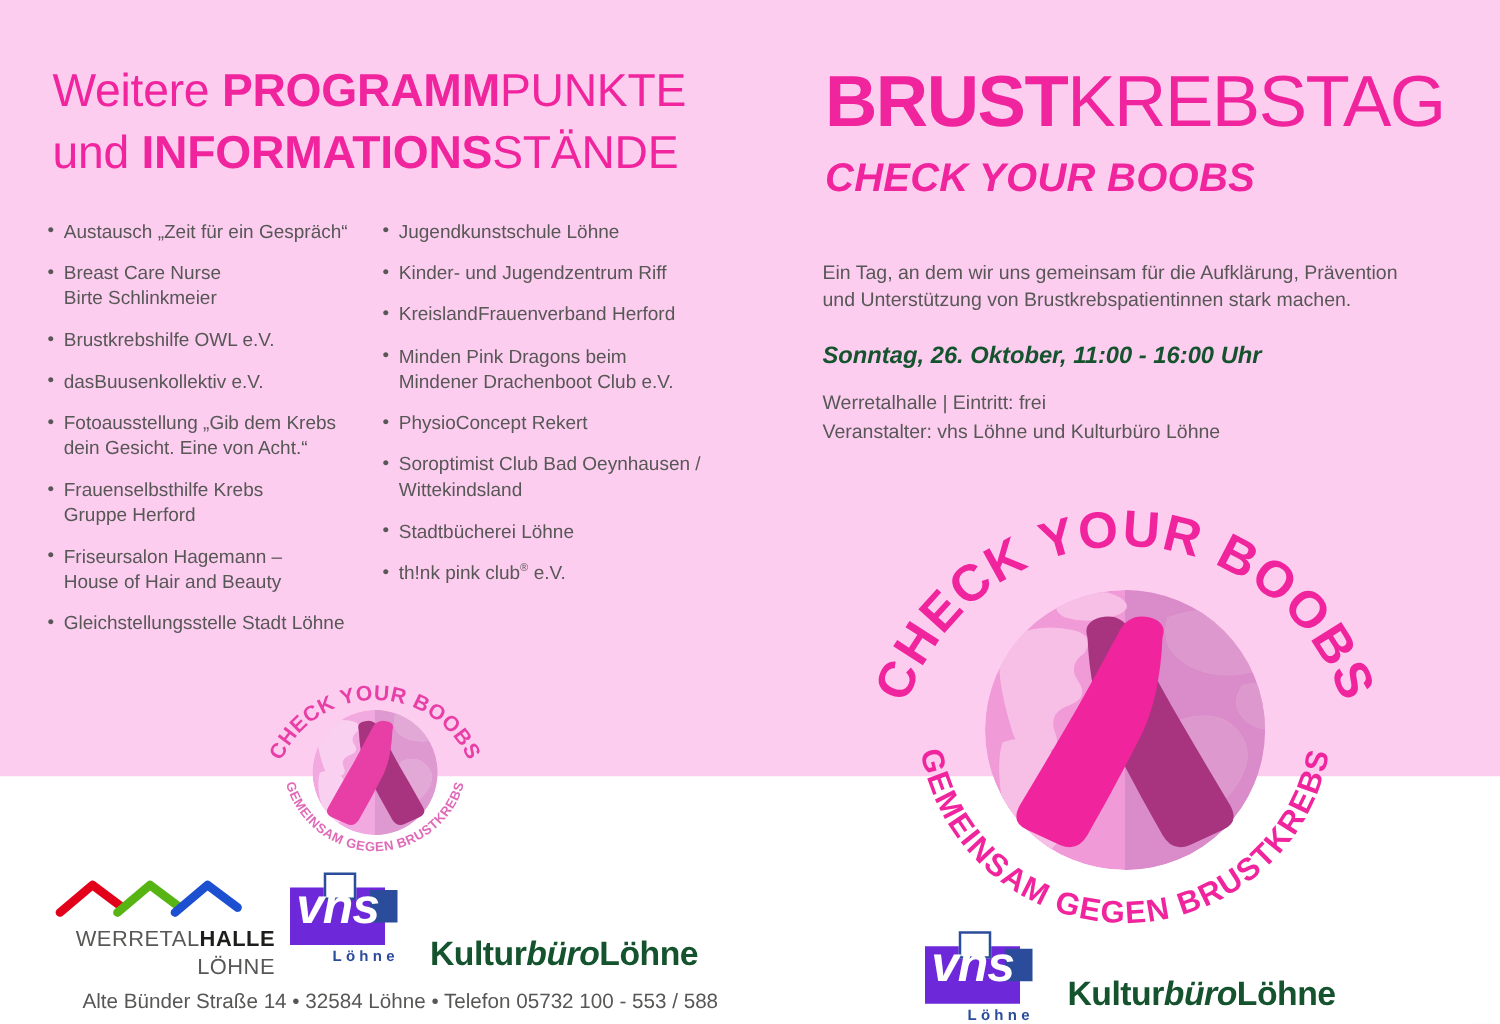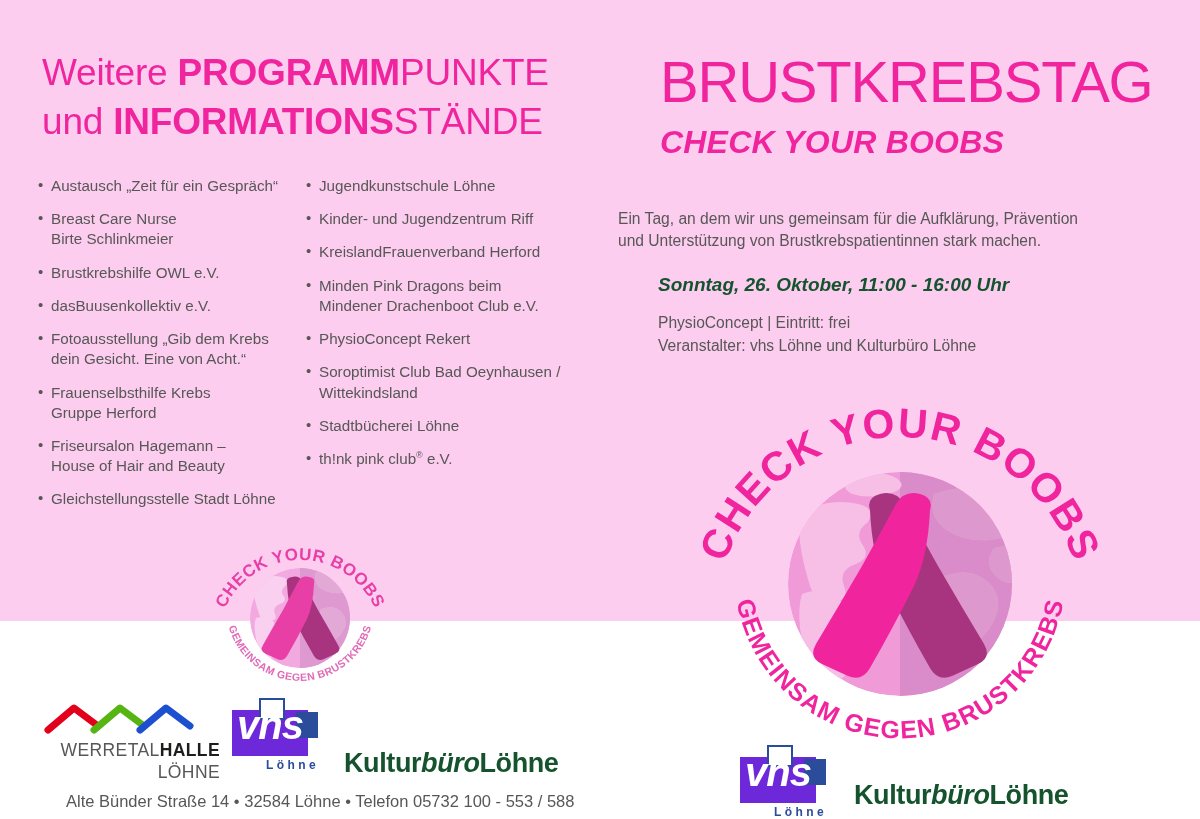--- a/index.html
+++ b/index.html
@@ -64,36 +64,36 @@
   .title-main {
     position: absolute;
     left: 660px; top: 52px;
     font-size: 58px;
     line-height: 1.05;
     color: #f0259e;
     font-weight: 300;
     letter-spacing: -1.2px;
     white-space: nowrap;
   }
-  .title-main .b { font-weight: 400; }
+  .title-main .b { font-weight: 700; }
 
   .title-sub {
     position: absolute;
     left: 660px; top: 124px;
     font-size: 32px;
     color: #f0259e;
     font-weight: 700;
     font-style: italic;
     letter-spacing: 0.2px;
     white-space: nowrap;
   }
 
   .intro {
     position: absolute;
-    left: 618px; top: 208px;
+    left: 658px; top: 208px;
     width: 490px;
     font-size: 15.6px;
     line-height: 1.44;
     color: #575756;
   }
 
   .date-line {
     position: absolute;
     left: 658px; top: 274px;
     font-size: 19px;
@@ -287,21 +287,21 @@
   <div class="title-sub">CHECK YOUR BOOBS</div>
 
   <div class="intro">
     <div>Ein Tag, an dem wir uns gemeinsam für die Aufklärung, Prävention</div>
     <div>und Unterstützung von Brustkrebspatientinnen stark machen.</div>
   </div>
 
   <div class="date-line">Sonntag, 26. Oktober, 11:00 - 16:00 Uhr</div>
 
   <div class="venue">
-    <div>PhysioConcept | Eintritt: frei</div>
+    <div>Werretalhalle | Eintritt: frei</div>
     <div>Veranstalter: vhs Löhne und Kulturbüro Löhne</div>
   </div>
 
   <div class="badge" style="left:698px; top:398px;">
     <svg width="404" height="360" viewBox="0 0 404 360">
       <defs>
         <clipPath id="globeClipL">
             <circle cx="202" cy="186" r="112"></circle>
           </clipPath>
         <path id="arcTopL" d="M 20 196 A 184 184 0 0 1 384 196"></path>

